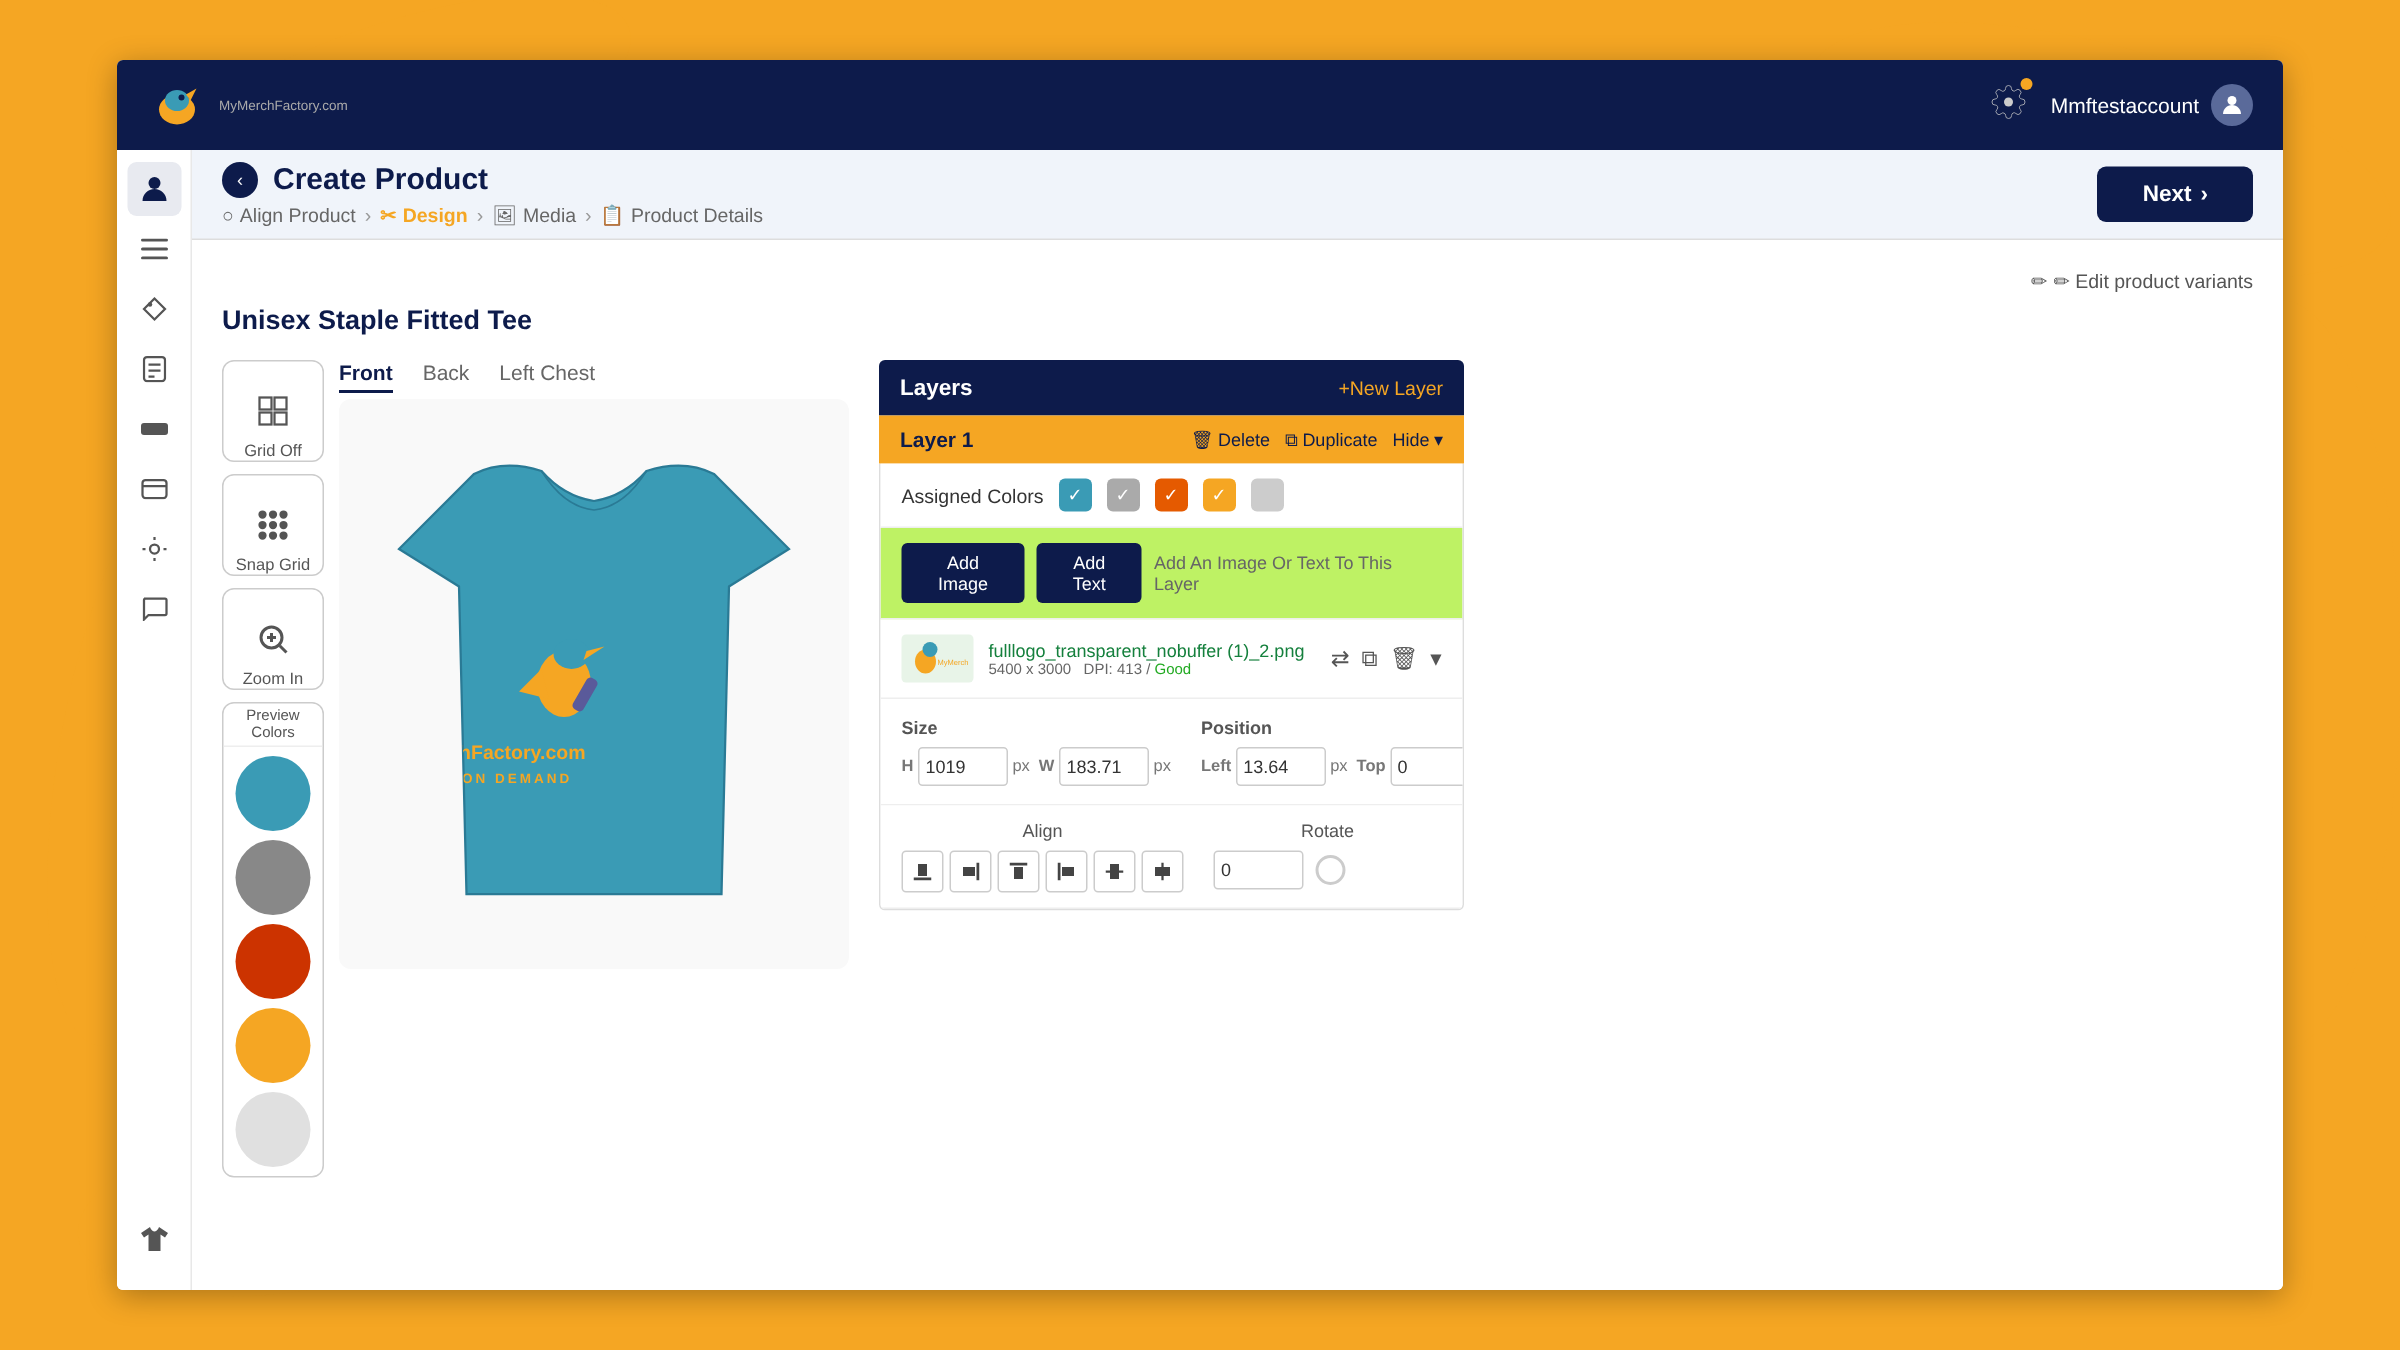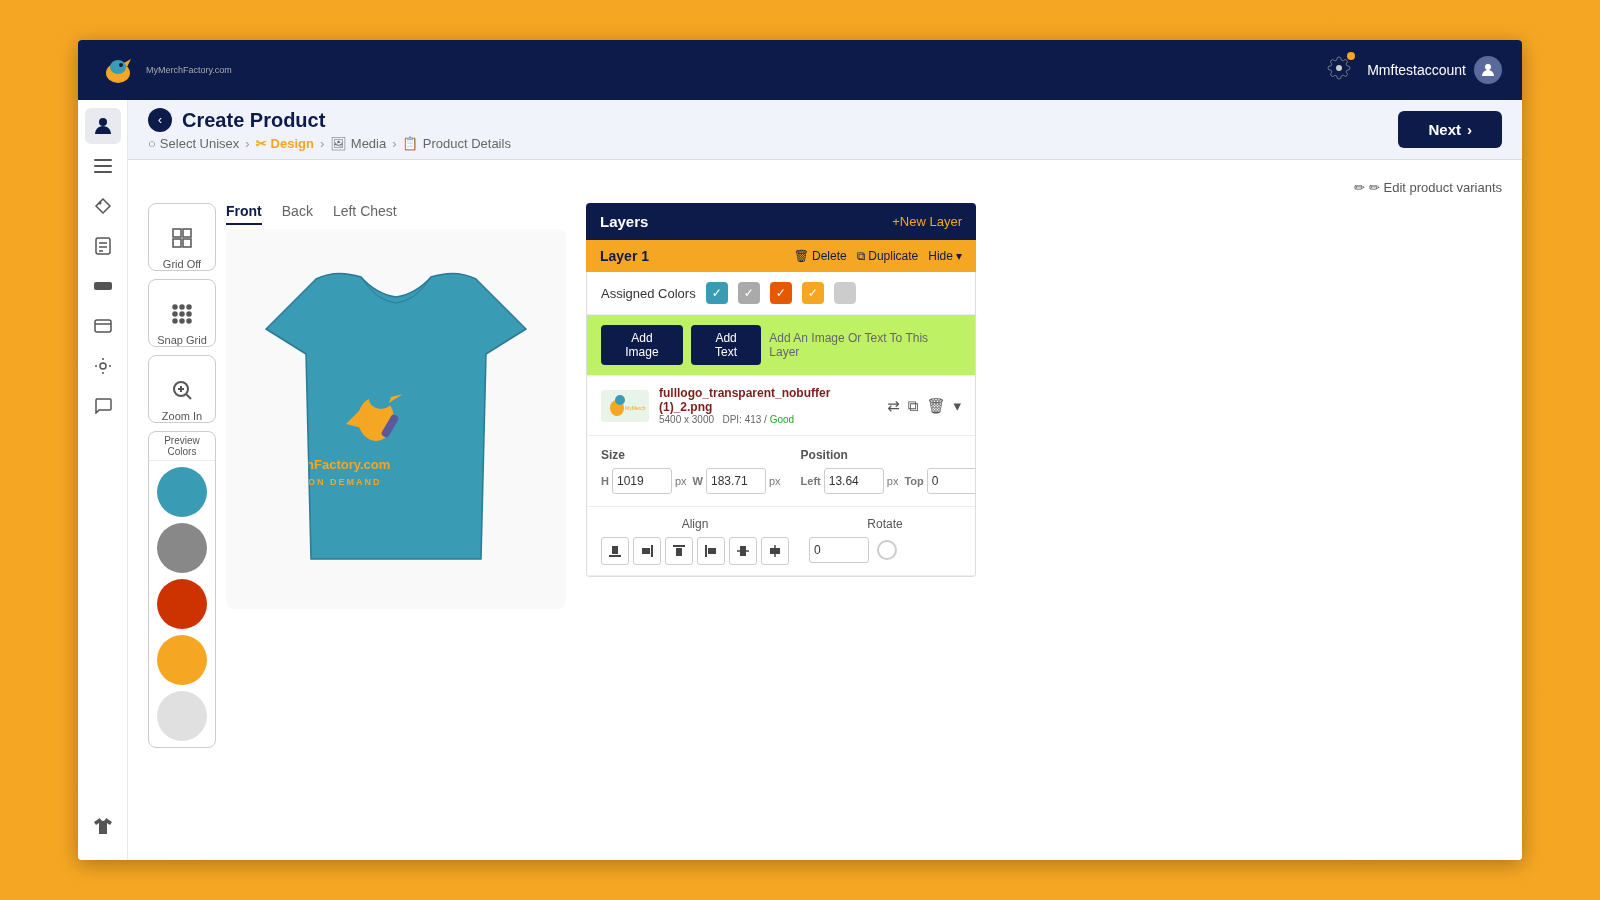--- a/index.html
+++ b/index.html
@@ -408,21 +408,21 @@
       background: #e8f4e8;
       border-radius: 3px;
       display: flex;
       align-items: center;
       justify-content: center;
       font-size: 18px;
       overflow: hidden;
     }
 
     .image-info { flex: 1; }
-    .image-filename { font-size: 12px; color: #7f1d1d; font-weight: 700; }
+    .image-filename { font-size: 12px; color: #15803d; font-weight: 400; }
     .image-meta { font-size: 10px; color: #666; }
     .image-meta span.good { color: #22aa22; }
 
     .image-item-actions {
       display: flex;
       gap: 8px;
       align-items: center;
     }
 
     .img-action-btn {
@@ -691,21 +691,21 @@
 
       <div class="sub-header">
         <div>
           <div class="page-title-row">
             <button class="back-btn">‹</button>
             <span class="page-title">Create Product</span>
           </div>
           <div class="breadcrumb">
             <div class="breadcrumb-item">
               <span>○</span>
-              <span>Select Unisex</span>
+              <span>Align Product</span>
             </div>
             <span class="breadcrumb-sep">›</span>
             <div class="breadcrumb-item active">
               <span>✂</span>
               <span>Design</span>
             </div>
             <span class="breadcrumb-sep">›</span>
             <div class="breadcrumb-item">
               <span>🖼</span>
               <span>Media</span>
@@ -725,20 +725,21 @@
 
       <div class="content-area">
 
         <div style="display:flex;justify-content:flex-end;margin-bottom:8px;">
           <div class="edit-variants-link">
             <span>✏</span>
             <span>✏ Edit product variants</span>
           </div>
         </div>
 
+        <div class="product-name">Unisex Staple Fitted Tee</div>
 
         <div class="design-workspace">
 
           <div class="canvas-panel">
 
             <div class="tool-column">
               <div class="tool-btn">
                 <span class="tool-icon">
                   <svg width="22" height="22" viewBox="0 0 22 22" fill="none" stroke="#555" stroke-width="1.5">
                     <rect x="2" y="2" width="8" height="8"></rect>

